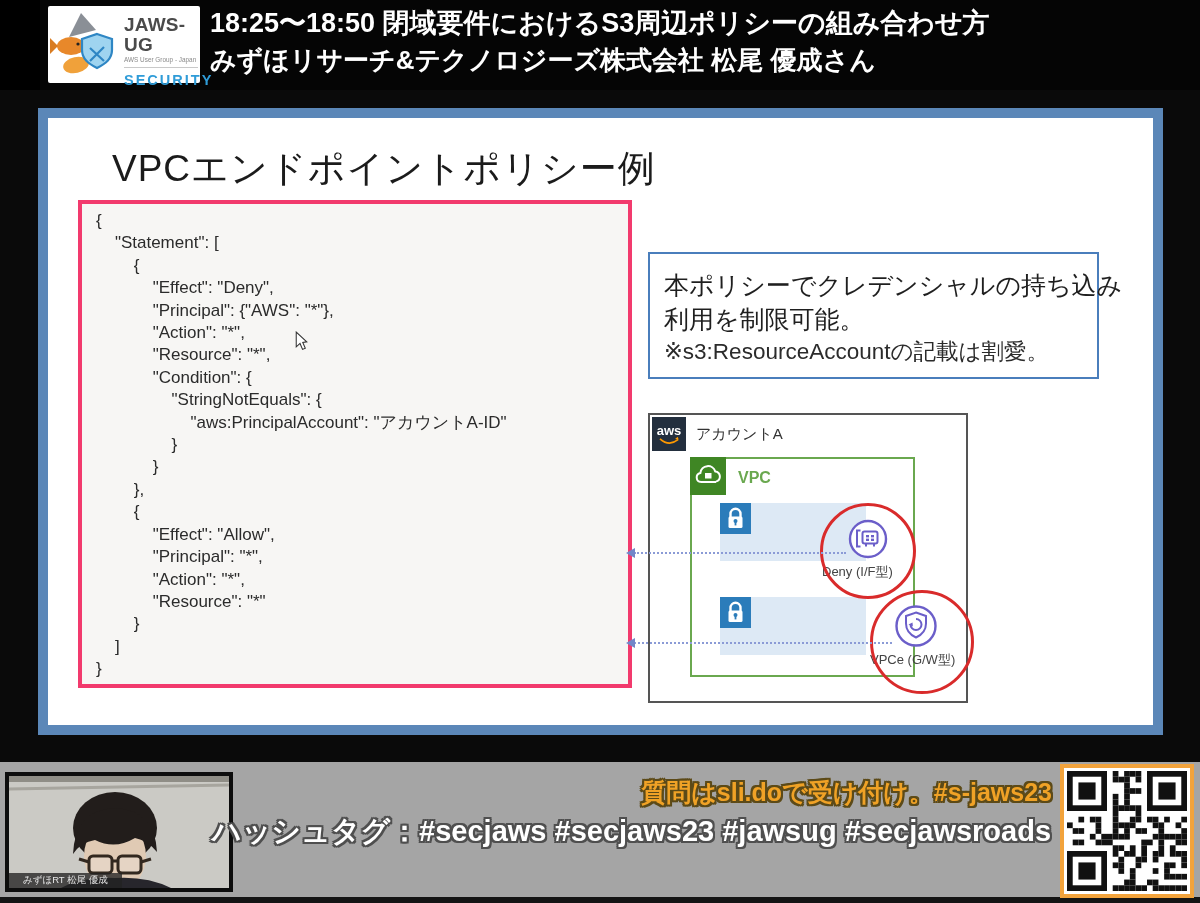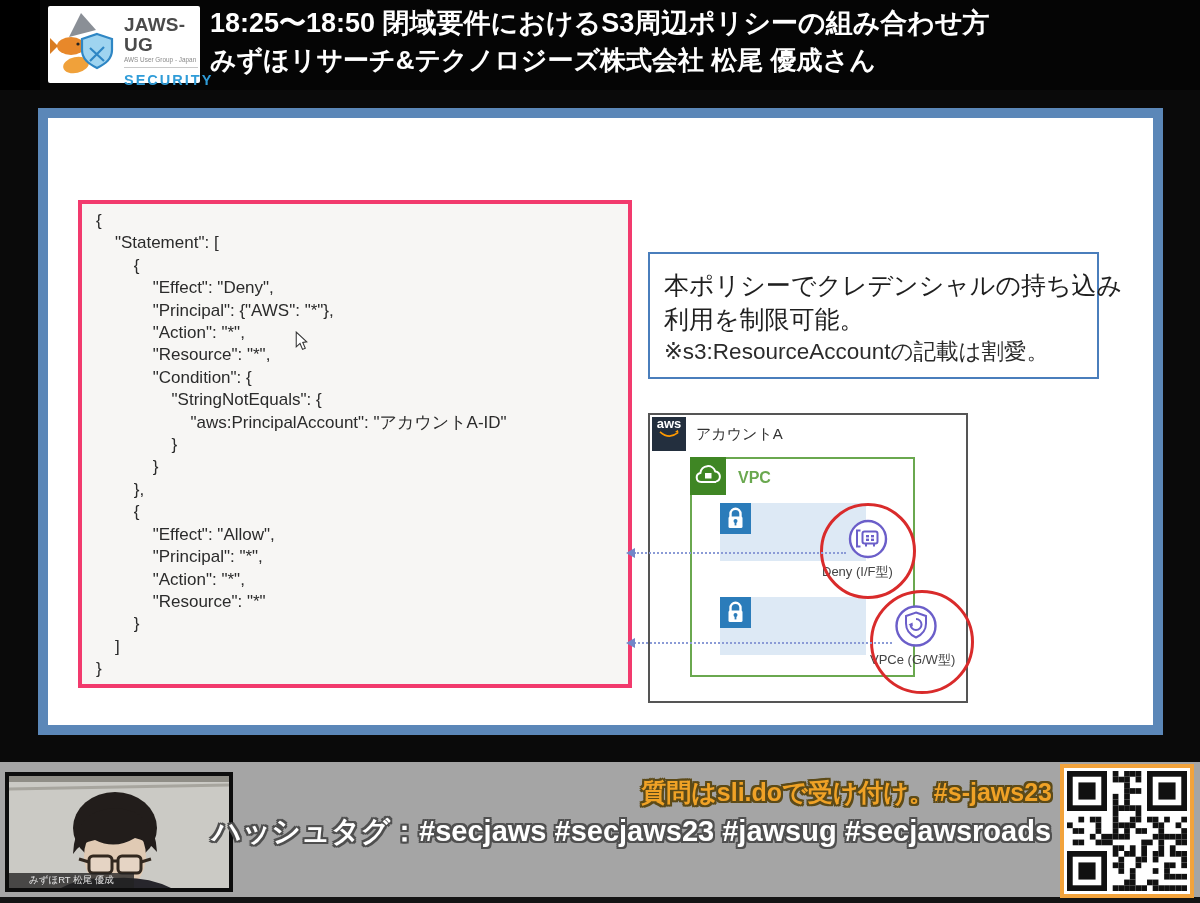--- a/index.html
+++ b/index.html
@@ -32,21 +32,21 @@
                  font-size:17px; line-height:22.4px; color:#2b2b2b; white-space:pre; }
   .cursor-icon { position:absolute; left:247px; top:213px; width:13px; height:20px; }
 
   .note-box { position:absolute; left:600px; top:134px; width:451px; height:127px; background:#fff;
               border:2px solid #4a7ebc; padding:14px 10px 10px 14px; }
   .note-l1, .note-l2 { font-size:25px; color:#1f1f1f; line-height:34px; white-space:nowrap; }
   .note-l3 { font-size:22.5px; color:#2b2b2b; line-height:31px; white-space:nowrap; }
 
   .diagram { position:absolute; left:600px; top:295px; width:320px; height:290px; border:2px solid #555; background:#fff; }
   .aws-box { position:absolute; left:2px; top:2px; width:34px; height:34px; background:#232f3e; color:#fff; text-align:center; }
-  .aws-box .aws-word { font-size:13px; font-weight:bold; display:block; margin-top:0; line-height:13px; }
+  .aws-box .aws-word { font-size:13px; font-weight:bold; display:block; margin-top:7px; line-height:13px; }
   .aws-smile { display:block; width:22px; height:9px; margin:0 auto; }
   .account-label { position:absolute; left:46px; top:10px; font-size:15px; color:#333; }
   .vpc-box { position:absolute; left:40px; top:42px; width:225px; height:220px; border:2px solid #6aa84f; }
   .vpc-icon { position:absolute; left:-2px; top:-2px; width:36px; height:38px; }
   .vpc-label { position:absolute; left:46px; top:10px; color:#6aa84f; font-weight:bold; font-size:16px; }
   .subnet { position:absolute; width:146px; height:58px; background:#dde9f5; }
   .subnet1 { left:28px; top:44px; }
   .subnet2 { left:28px; top:138px; }
   .lock { position:absolute; width:31px; height:31px; }
   .lock1 { left:28px; top:44px; }
@@ -66,21 +66,21 @@
                    border-top:5px solid transparent; border-bottom:5px solid transparent;
                    border-right:9px solid #7286c9; }
   .arrow1 { left:586px; top:434px; width:212px; }
   .arrow2 { left:586px; top:524px; width:258px; }
 
   
   .footer { position:absolute; top:762px; left:0; width:1200px; height:141px; background:#a5a5a5; }
   .footer::after { content:""; position:absolute; bottom:0; left:0; width:1200px; height:6px; background:#141414; }
   .webcam { position:absolute; left:5px; top:10px; width:228px; height:120px; border:4px solid #0d0d0d; background:#c9c8c3; overflow:hidden; }
   .webcam svg { display:block; }
-  .nametag { position:absolute; left:0; bottom:0; background:rgba(35,35,35,0.78); color:#e8e8e8; font-size:9.5px; padding:1px 20px; white-space:nowrap; }
+  .nametag { position:absolute; left:0; bottom:0; background:rgba(35,35,35,0.78); color:#e8e8e8; font-size:9.5px; padding:1px 14px; white-space:nowrap; }
   .fline { position:absolute; font-weight:bold; white-space:nowrap; color:#fff;
            text-shadow:-2px -2px 0 #4f4f4f, 2px -2px 0 #4f4f4f, -2px 2px 0 #4f4f4f, 2px 2px 0 #4f4f4f,
                        -2px 0 0 #4f4f4f, 2px 0 0 #4f4f4f, 0 -2px 0 #4f4f4f, 0 2px 0 #4f4f4f; }
   .q-line { top:14px; right:148px; font-size:25px; color:#f0a226;
             text-shadow:-2px -2px 0 #5c4a18, 2px -2px 0 #5c4a18, -2px 2px 0 #5c4a18, 2px 2px 0 #5c4a18,
                         -2px 0 0 #5c4a18, 2px 0 0 #5c4a18, 0 -2px 0 #5c4a18, 0 2px 0 #5c4a18; }
   .hash-line { left:212px; top:50px; font-size:29px; }
   .survey-line { left:212px; top:90px; font-size:29px; }
   .qr-wrap { position:absolute; right:6px; top:2px; width:134px; height:134px; background:#fff; border:4px solid #f2a33c; z-index:2; }
   .qr-wrap svg { display:block; margin:3px; }
@@ -107,20 +107,21 @@
     </div>
   </div>
   <div class="header-titles">
     <div class="session-title">18:25〜18:50 閉域要件におけるS3周辺ポリシーの組み合わせ方</div>
     <div class="speaker">みずほリサーチ&amp;テクノロジーズ株式会社 松尾 優成さん</div>
   </div>
 </header>
 
 <main class="slide-area">
   <div class="slide">
+    <h1 class="slide-title">VPCエンドポイントポリシー例</h1>
 
     <div class="policy-box">
       <pre class="policy-code">{
     "Statement": [
         {
             "Effect": "Deny",
             "Principal": {"AWS": "*"},
             "Action": "*",
             "Resource": "*",
             "Condition": {

